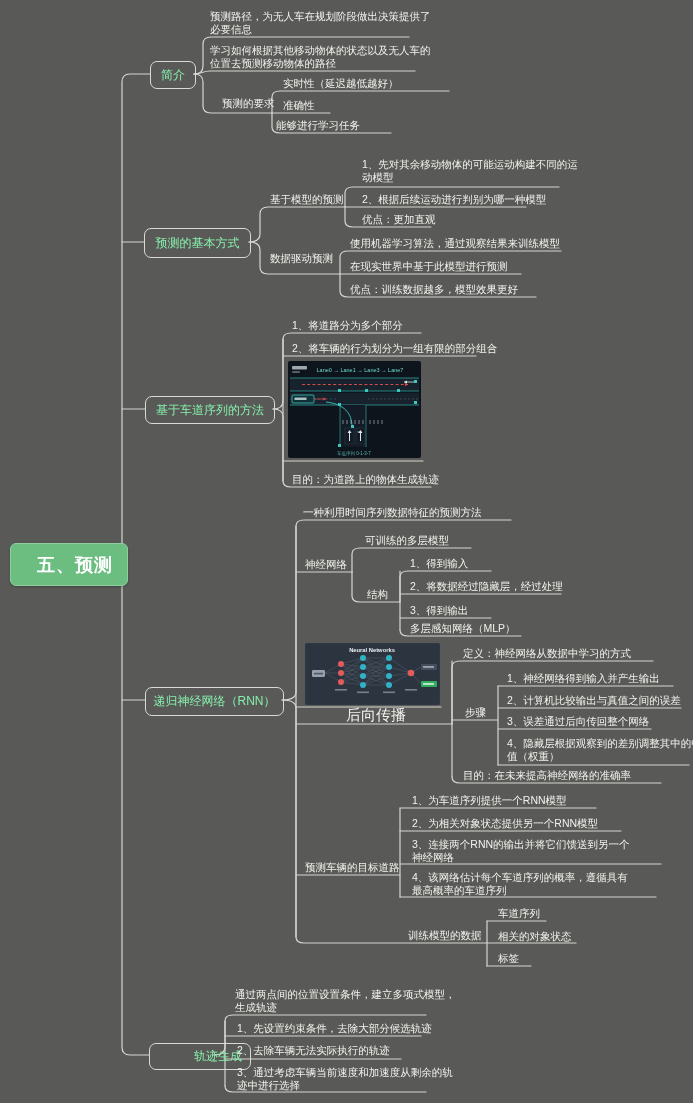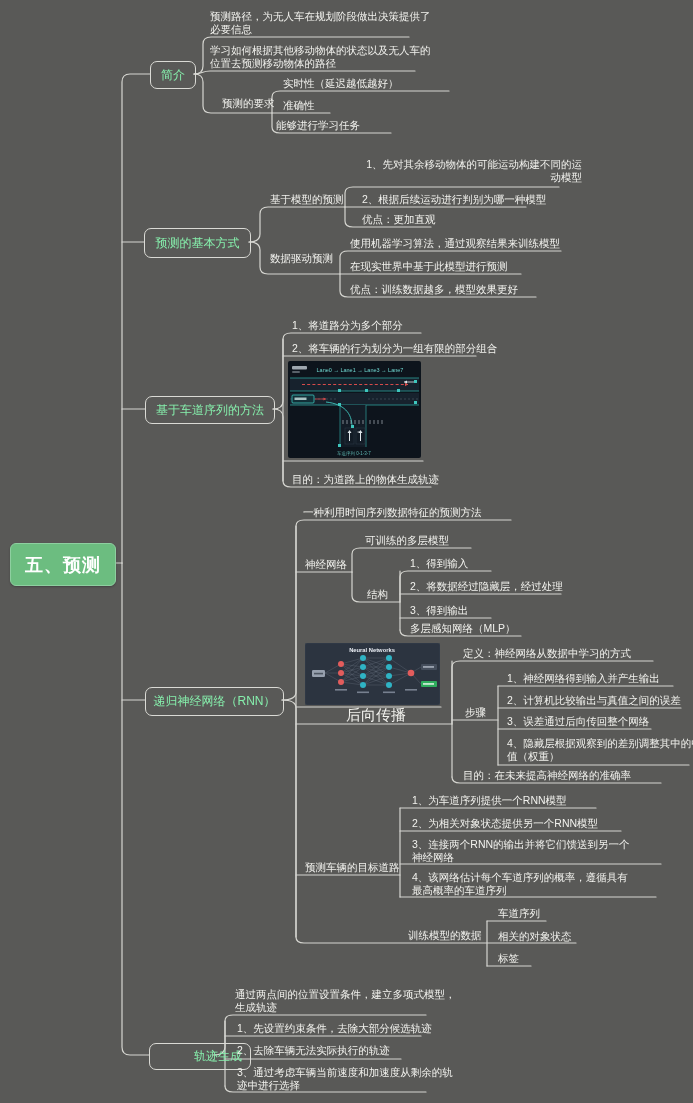--- a/index.html
+++ b/index.html
@@ -20,20 +20,21 @@
     position:absolute;border:1.3px solid #dadad5;border-radius:7px;
     display:flex;align-items:center;justify-content:center;
     font-size:12px;color:#86efac;background:transparent;white-space:nowrap;
   }
   .rootbox{
     position:absolute;left:10px;top:543px;width:104px;height:41px;
     background:#6cbd80;border:1px solid #8ecfa0;border-radius:6px;
     display:flex;align-items:center;justify-content:center;
     font-size:18px;font-weight:bold;color:#ffffff;letter-spacing:1px;
     box-shadow:0 1px 2px rgba(0,0,0,0.25);
+    padding-left:12px;
   }
   .imgnode{position:absolute;display:block;}
 </style>
 </head>
 <body>
 
 <div id="canvas">
 
   <svg id="connectors" viewBox="0 0 693 1103">
 
@@ -111,21 +112,21 @@
   <div class="box" style="left:149px;top:1043px;width:64px;height:25px;padding-left:36px;">轨迹生成</div>
 
   <div class="leaf" style="left:210px;top:10px;width:224px;">预测路径，为无人车在规划阶段做出决策提供了必要信息</div>
   <div class="leaf" style="left:210px;top:44px;width:224px;">学习如何根据其他移动物体的状态以及无人车的位置去预测移动物体的路径</div>
   <div class="leaf nowrap" style="left:222px;top:98px;font-family:Liberation Serif, serif;">预测的要求</div>
   <div class="leaf nowrap" style="left:283px;top:77px;">实时性（延迟越低越好）</div>
   <div class="leaf nowrap" style="left:283px;top:99px;">准确性</div>
   <div class="leaf nowrap" style="left:276px;top:119px;">能够进行学习任务</div>
 
   <div class="leaf nowrap" style="left:270px;top:193px;">基于模型的预测</div>
-  <div class="leaf" style="left:362px;top:158px;width:220px;text-align:right;">1、先对其余移动物体的可能运动构建不同的运动模型</div>
+  <div class="leaf" style="left:362px;top:158px;width:220px;">1、先对其余移动物体的可能运动构建不同的运动模型</div>
   <div class="leaf nowrap" style="left:362px;top:193px;">2、根据后续运动进行判别为哪一种模型</div>
   <div class="leaf nowrap" style="left:362px;top:213px;">优点：更加直观</div>
   <div class="leaf nowrap" style="left:270px;top:252px;">数据驱动预测</div>
   <div class="leaf nowrap" style="left:350px;top:237px;">使用机器学习算法，通过观察结果来训练模型</div>
   <div class="leaf nowrap" style="left:350px;top:260px;">在现实世界中基于此模型进行预测</div>
   <div class="leaf nowrap" style="left:350px;top:283px;">优点：训练数据越多，模型效果更好</div>
 
   <div class="leaf nowrap" style="left:292px;top:319px;">1、将道路分为多个部分</div>
   <div class="leaf nowrap" style="left:292px;top:342px;">2、将车辆的行为划分为一组有限的部分组合</div>
   <div class="leaf nowrap" style="left:292px;top:473px;">目的：为道路上的物体生成轨迹</div>

